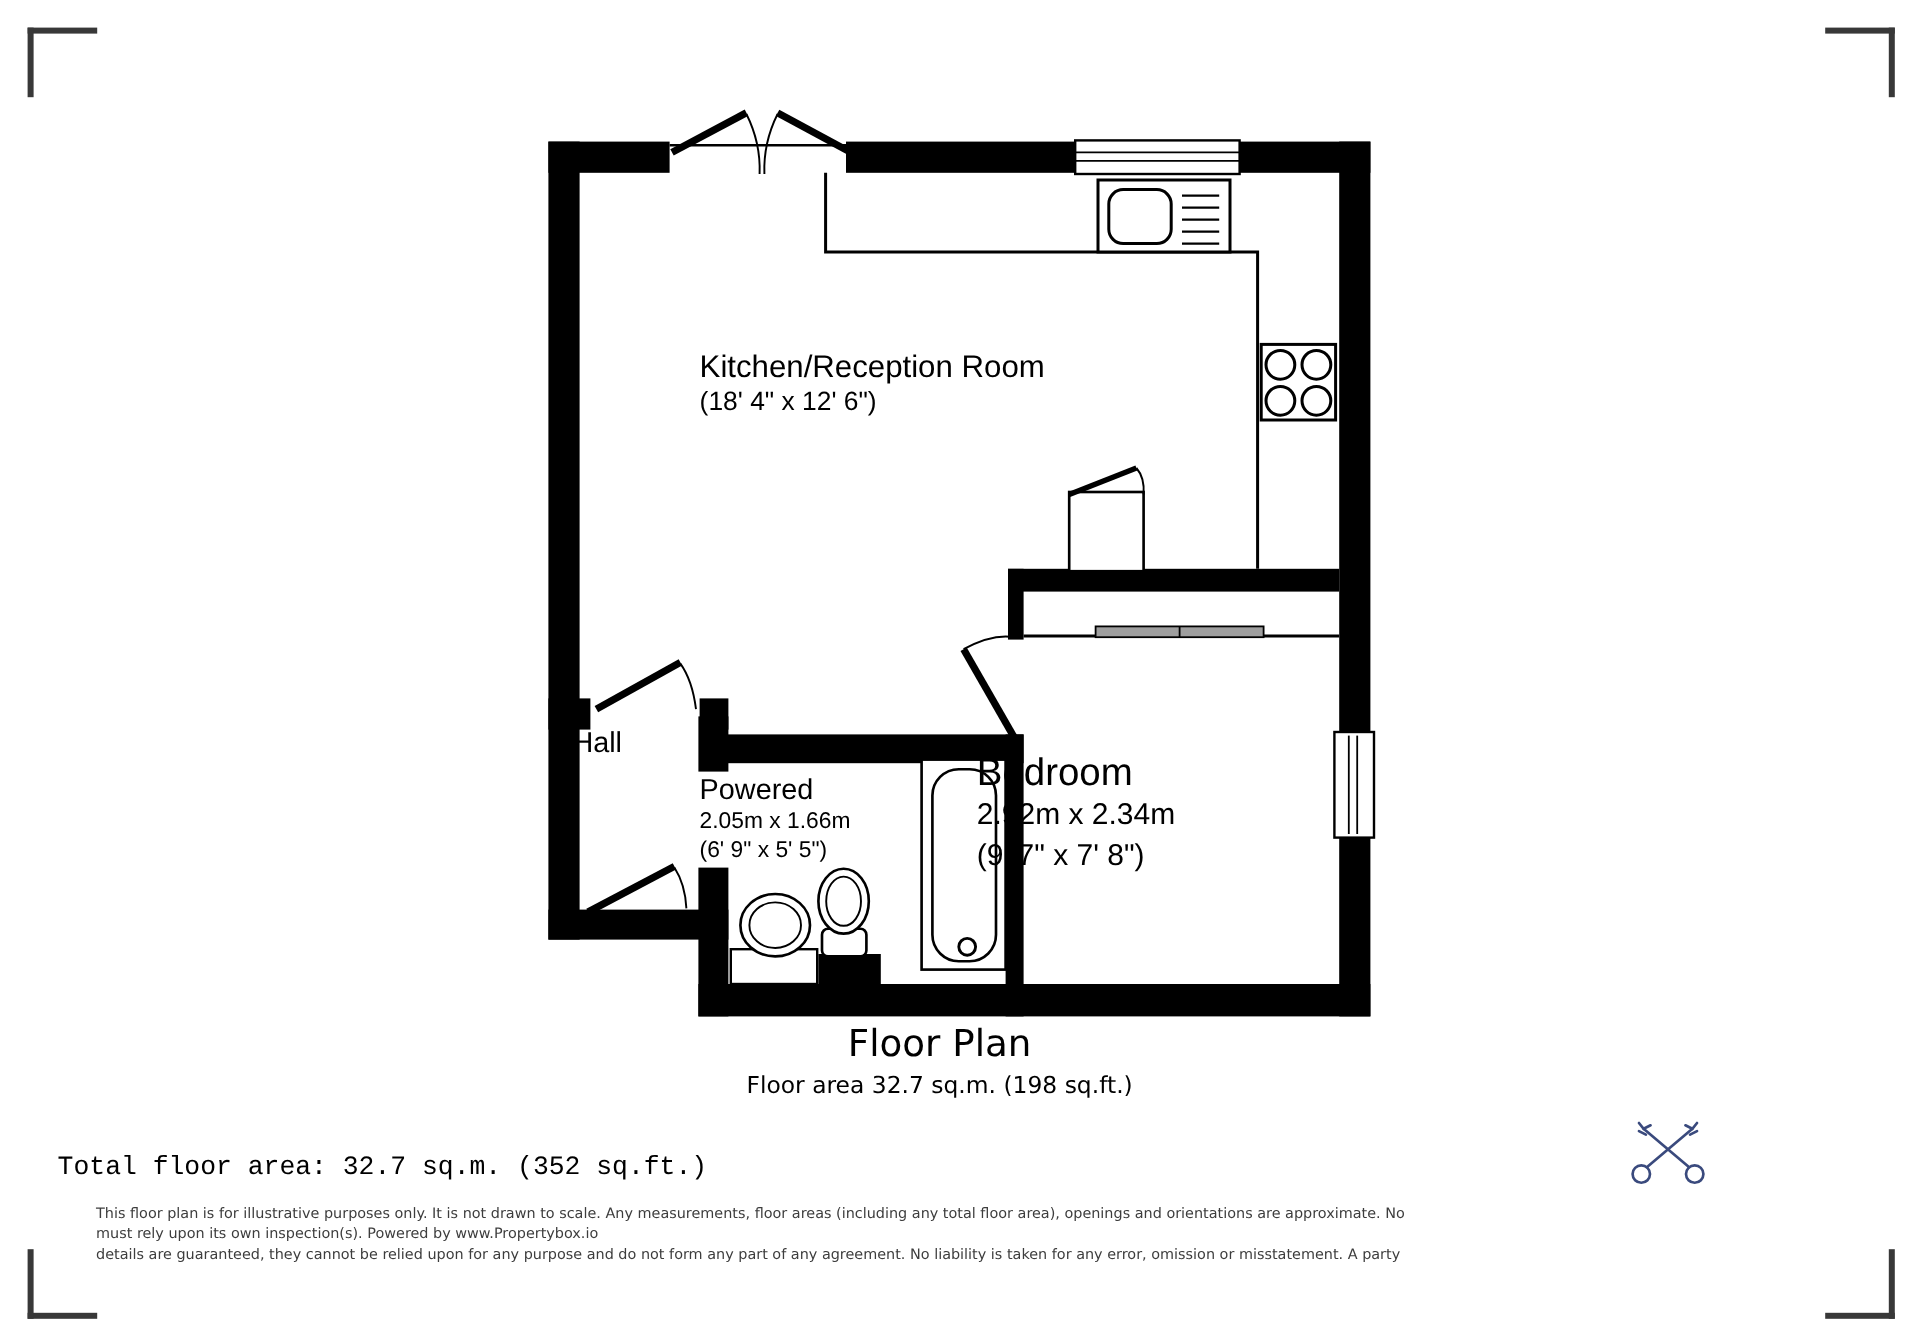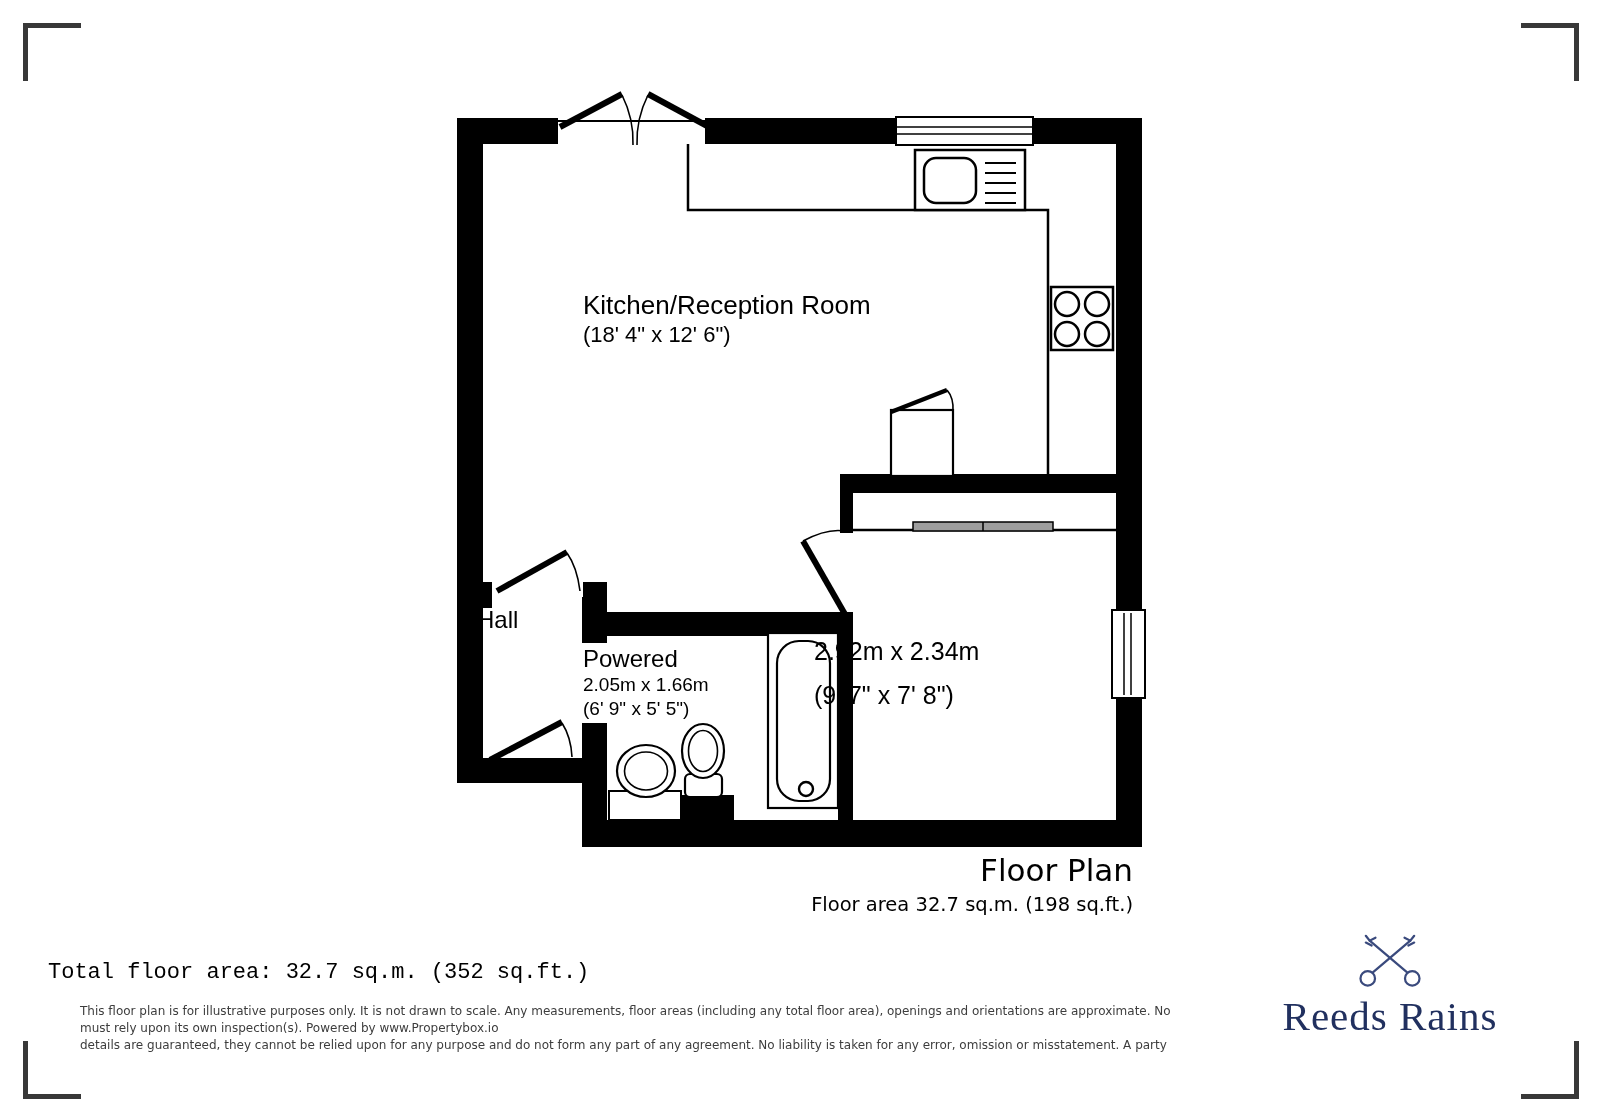--- a/index.html
+++ b/index.html
@@ -10,26 +10,26 @@
   .corner.tr{left:1521px;top:23px;border-right:5px solid #383838;border-top:5px solid #383838;}
   .corner.bl{left:23px;top:1041px;border-left:5px solid #383838;border-bottom:5px solid #383838;}
   .corner.br{left:1521px;top:1041px;border-right:5px solid #383838;border-bottom:5px solid #383838;}
   .plan-svg{position:absolute;left:440px;top:80px;width:720px;height:780px;}
   .room-label{position:absolute;text-align:left;line-height:1.18;}
   .lbl-kitchen{left:583px;top:290px;width:400px;}
   .lbl-kitchen .rname{font-size:26px;line-height:31px;}
   .lbl-kitchen .rdim{font-size:22px;line-height:28px;}
   .lbl-bedroom{left:814px;top:624px;width:300px;}
   .lbl-bedroom .rname{font-size:32px;line-height:38px;}
-  .lbl-bedroom .rdim{font-size:25px;line-height:34px;margin-top:10px;}
+  .lbl-bedroom .rdim{font-size:25px;line-height:34px;}
   .lbl-bathroom{left:583px;top:645px;width:200px;}
   .lbl-bathroom .rname{font-size:24px;line-height:28px;}
   .lbl-bathroom .rdim{font-size:19px;line-height:24px;}
   .lbl-hall{left:477px;top:606px;width:100px;font-size:24px;}
-  .caption{position:absolute;left:433px;width:700px;text-align:right;
+  .caption{position:absolute;left:433px;width:700px;text-align:center;
            font-family:"DejaVu Sans", sans-serif;}
   .caption-title{top:852px;font-size:31px;}
   .caption-sub{top:893px;font-size:19.5px;}
   .total-area{position:absolute;left:48px;top:960px;font-family:Liberation Mono, monospace;
               font-size:22px;}
   .disclaimer{position:absolute;left:55px;top:1003px;width:1160px;color:#3d3d3d;
               font-family:"DejaVu Sans", sans-serif;font-size:12px;line-height:17px;margin-left:25px;}
   .disclaimer span{display:block;white-space:nowrap;}
   .logo{position:absolute;left:1250px;top:930px;width:280px;height:115px;text-align:center;}
   .logo-keys{display:block;margin:0 auto;width:70px;height:60px;}
@@ -165,20 +165,21 @@
     <span>Hall</span>
   </div>
 
   <div class="room-label lbl-bathroom">
     <div class="rname">Powered</div>
     <div class="rdim">2.05m x 1.66m</div>
     <div class="rdim">(6' 9" x 5' 5")</div>
   </div>
 
   <div class="room-label lbl-bedroom">
+    <div class="rname">Bedroom</div>
     <div class="rdim">2.92m x 2.34m</div>
     <div class="rdim">(9' 7" x 7' 8")</div>
   </div>
 
   <div class="caption caption-title">Floor Plan</div>
   <div class="caption caption-sub">Floor area 32.7 sq.m. (198 sq.ft.)</div>
 
   <div class="total-area">Total floor area: 32.7 sq.m. (352 sq.ft.)</div>
 
   <div class="disclaimer">
@@ -195,16 +196,15 @@
         <line x1="17" y1="44" x2="56" y2="11"></line>
         <path d="M50,8 L56,11 L60,6"></path>
         <path d="M54,16 L60,13"></path>
 
         <circle cx="58" cy="50" r="7.5"></circle>
         <line x1="53" y1="44" x2="14" y2="11"></line>
         <path d="M20,8 L14,11 L10,6"></path>
         <path d="M16,16 L10,13"></path>
       </g>
     </svg>
-    <span class="logo-text">Reeds Rains</span>
   </div>
 
 </div>
 
 </body></html>

